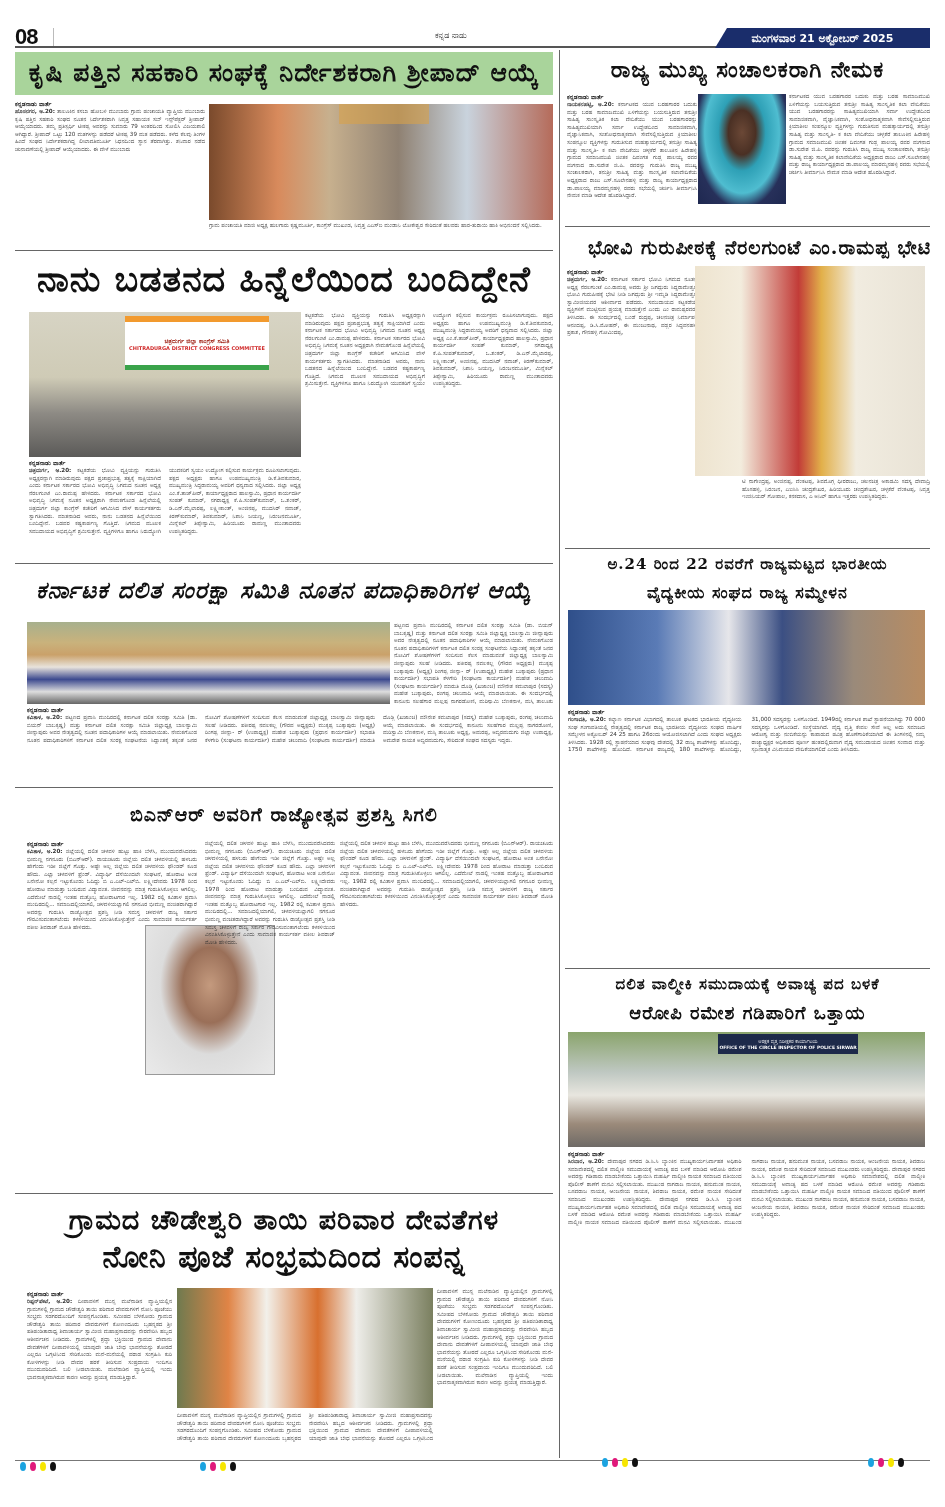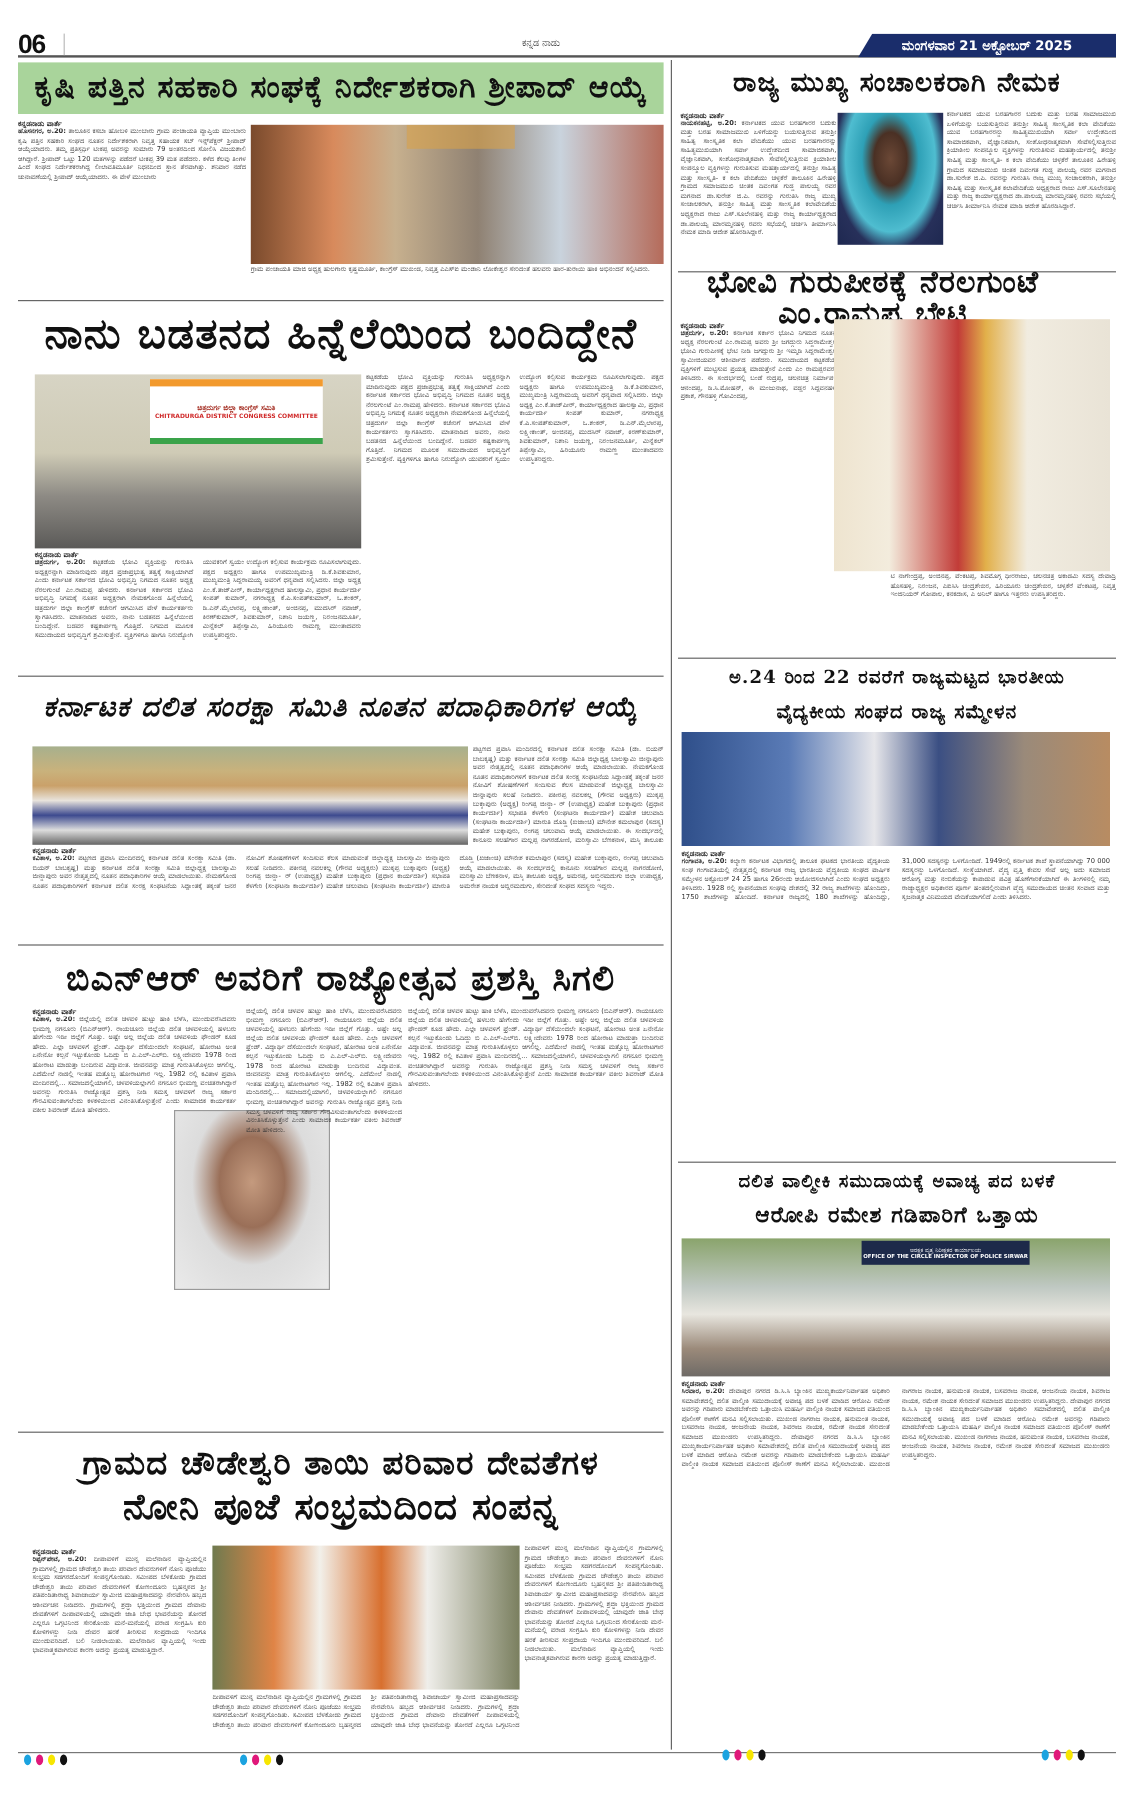--- a/index.html
+++ b/index.html
@@ -18,21 +18,21 @@
   .body-text { font-size: 5.6px; line-height: 7.6px; color: #333; text-align: justify; overflow: hidden; }
   .photo { overflow: hidden; }
   .caption { font-size: 5.6px; line-height: 7.6px; color: #333; text-align: justify; }
   .reg { display: flex; gap: 4px; }
   .reg span { width: 6px; height: 9px; border-radius: 50%; display: inline-block; }
 </style>
 </head>
 <body>
 
 <div class="abs masthead">
-  <div class="abs page-num">06</div>
+  <div class="abs page-num">08</div>
   <div class="abs page-sep"></div>
   <div class="abs paper-name">ಕನ್ನಡ ನಾಡು</div>
   <div class="abs date-band">ಮಂಗಳವಾರ 21 ಅಕ್ಟೋಬರ್ 2025</div>
 </div>
 
 <div class="abs colsep"></div>
 
 <div class="abs headline hl-green" style="left:15px;top:52px;width:538px;height:43px;font-size:25px;">ಕೃಷಿ ಪತ್ತಿನ ಸಹಕಾರಿ ಸಂಘಕ್ಕೆ ನಿರ್ದೇಶಕರಾಗಿ ಶ್ರೀಪಾದ್ ಆಯ್ಕೆ</div>
 <div class="abs" style="left:15px;top:100px;width:190px;height:140px;">
   <div class="dateline-bold">ಕನ್ನಡನಾಡು ವಾರ್ತೆ</div>
@@ -72,21 +72,21 @@
   <div class="dateline-bold">ಕನ್ನಡನಾಡು ವಾರ್ತೆ</div>
   <div class="body-text" style="height:60px;column-count:3;column-gap:8px;">
     <b>ಕವಿತಾಳ, ಅ.20:</b>
     <span>ಪಟ್ಟಣದ ಪ್ರವಾಸಿ ಮಂದಿರದಲ್ಲಿ ಕರ್ನಾಟಕ ದಲಿತ ಸಂರಕ್ಷಾ ಸಮಿತಿ (ಡಾ. ಬಿಯನ್ ಬಾಬಕೃಷ್ಣ) ಮತ್ತು ಕರ್ನಾಟಕ ದಲಿತ ಸಂರಕ್ಷಾ ಸಮಿತಿ ಜಿಲ್ಲಾಧ್ಯಕ್ಷ ಬಾಲಸ್ವಾಮಿ ಜೀನ್ನಾಪುರು ಅವರ ನೇತೃತ್ವದಲ್ಲಿ ನೂತನ ಪದಾಧಿಕಾರಿಗಳ ಆಯ್ಕೆ ಮಾಡಲಾಯಿತು. ನೇಮಕಗೊಂಡ ನೂತನ ಪದಾಧಿಕಾರಿಗಳಿಗೆ ಕರ್ನಾಟಕ ದಲಿತ ಸಂರಕ್ಷ ಸಂಘಟನೆಯ ಸಿದ್ದಾಂತಕ್ಕೆ ತಕ್ಕಂತೆ ಜನರ ನೋವಿಗೆ ಶೋಷಣೆಗಳಿಗೆ ಸಂದಿಸುವ ಕೆಲಸ ಮಾಡುವಂತೆ ಜಿಲ್ಲಾಧ್ಯಕ್ಷ ಬಾಲಸ್ವಾಮಿ ಜೀನ್ನಾಪುರು ಸಲಹೆ ನೀಡಿದರು. ಪಕೀರಪ್ಪ ನವಲಕಲ್ಲ (ಗೌರವ ಅಧ್ಯಕ್ಷರು) ಮುಕ್ಕಪ್ಪ ಬುಕ್ಕಾಪುರು (ಅಧ್ಯಕ್ಷ) ರಿಂಗಪ್ಪ ಜೀನ್ನಾ- ರ್ (ಉಪಾಧ್ಯಕ್ಷ) ಮಹೇಶ ಬುಕ್ಕಾಪುರು (ಪ್ರಧಾನ ಕಾರ್ಯದರ್ಶಿ) ಸಭಾಪತಿ ಕೆಳಗೇರಿ (ಸಂಘಟನಾ ಕಾರ್ಯದರ್ಶಿ) ಮಹೇಶ ಚಲುವಾದಿ (ಸಂಘಟನಾ ಕಾರ್ಯದರ್ಶಿ) ಮಾರುತಿ ದೊಡ್ಡಿ (ಖಜಾಂಚಿ) ಮೌನೇಶ ಕಮಲಾಪುರ (ಸದಸ್ಯ) ಮಹೇಶ ಬುಕ್ಕಾಪುರು, ರಂಗಪ್ಪ ಚಲುವಾದಿ ಆಯ್ಕೆ ಮಾಡಲಾಯಿತು. ಈ ಸಂದರ್ಭದಲ್ಲಿ ಕಾನೂನು ಸಲಹೆಗಾರ ಮಲ್ಲಪ್ಪ ನಾಗರಡೋಣಿ, ಮರಿಸ್ವಾಮಿ ಬೆಣಕನಾಳ, ಮಸ್ಕಿ ತಾಲೂಕು ಅಧ್ಯಕ್ಷ, ಅಮರಪ್ಪ, ಅಬ್ದಿರಮದುಗು ಜಿಲ್ಲಾ ಉಪಾಧ್ಯಕ್ಷ, ಅಮರೇಶ ನಾಯಕ ಅಬ್ದಿರಮದುಗು, ಸೇರಿದಂತೆ ಸಂಘದ ಸದಸ್ಯರು ಇದ್ದರು.</span>
   </div>
 </div>
 <div class="abs body-text" style="left:394px;top:622px;width:159px;height:82px;">ಪಟ್ಟಣದ ಪ್ರವಾಸಿ ಮಂದಿರದಲ್ಲಿ ಕರ್ನಾಟಕ ದಲಿತ ಸಂರಕ್ಷಾ ಸಮಿತಿ (ಡಾ. ಬಿಯನ್ ಬಾಬಕೃಷ್ಣ) ಮತ್ತು ಕರ್ನಾಟಕ ದಲಿತ ಸಂರಕ್ಷಾ ಸಮಿತಿ ಜಿಲ್ಲಾಧ್ಯಕ್ಷ ಬಾಲಸ್ವಾಮಿ ಜೀನ್ನಾಪುರು ಅವರ ನೇತೃತ್ವದಲ್ಲಿ ನೂತನ ಪದಾಧಿಕಾರಿಗಳ ಆಯ್ಕೆ ಮಾಡಲಾಯಿತು. ನೇಮಕಗೊಂಡ ನೂತನ ಪದಾಧಿಕಾರಿಗಳಿಗೆ ಕರ್ನಾಟಕ ದಲಿತ ಸಂರಕ್ಷ ಸಂಘಟನೆಯ ಸಿದ್ದಾಂತಕ್ಕೆ ತಕ್ಕಂತೆ ಜನರ ನೋವಿಗೆ ಶೋಷಣೆಗಳಿಗೆ ಸಂದಿಸುವ ಕೆಲಸ ಮಾಡುವಂತೆ ಜಿಲ್ಲಾಧ್ಯಕ್ಷ ಬಾಲಸ್ವಾಮಿ ಜೀನ್ನಾಪುರು ಸಲಹೆ ನೀಡಿದರು. ಪಕೀರಪ್ಪ ನವಲಕಲ್ಲ (ಗೌರವ ಅಧ್ಯಕ್ಷರು) ಮುಕ್ಕಪ್ಪ ಬುಕ್ಕಾಪುರು (ಅಧ್ಯಕ್ಷ) ರಿಂಗಪ್ಪ ಜೀನ್ನಾ- ರ್ (ಉಪಾಧ್ಯಕ್ಷ) ಮಹೇಶ ಬುಕ್ಕಾಪುರು (ಪ್ರಧಾನ ಕಾರ್ಯದರ್ಶಿ) ಸಭಾಪತಿ ಕೆಳಗೇರಿ (ಸಂಘಟನಾ ಕಾರ್ಯದರ್ಶಿ) ಮಹೇಶ ಚಲುವಾದಿ (ಸಂಘಟನಾ ಕಾರ್ಯದರ್ಶಿ) ಮಾರುತಿ ದೊಡ್ಡಿ (ಖಜಾಂಚಿ) ಮೌನೇಶ ಕಮಲಾಪುರ (ಸದಸ್ಯ) ಮಹೇಶ ಬುಕ್ಕಾಪುರು, ರಂಗಪ್ಪ ಚಲುವಾದಿ ಆಯ್ಕೆ ಮಾಡಲಾಯಿತು. ಈ ಸಂದರ್ಭದಲ್ಲಿ ಕಾನೂನು ಸಲಹೆಗಾರ ಮಲ್ಲಪ್ಪ ನಾಗರಡೋಣಿ, ಮರಿಸ್ವಾಮಿ ಬೆಣಕನಾಳ, ಮಸ್ಕಿ ತಾಲೂಕು ಅಧ್ಯಕ್ಷ, ಅಮರಪ್ಪ, ಅಬ್ದಿರಮದುಗು ಜಿಲ್ಲಾ ಉಪಾಧ್ಯಕ್ಷ, ಅಮರೇಶ ನಾಯಕ ಅಬ್ದಿರಮದುಗು, ಸೇರಿದಂತೆ ಸಂಘದ ಸದಸ್ಯರು ಇದ್ದರು.</div>
 
 <div class="abs hline" style="left:15px;top:787px;width:538px;"></div>
 
-<div class="abs headline" style="left:15px;top:795px;width:538px;height:40px;font-size:29px;">ಬಿಎನ್‌ಆರ್ ಅವರಿಗೆ ರಾಜ್ಯೋತ್ಸವ ಪ್ರಶಸ್ತಿ ಸಿಗಲಿ</div>
+<div class="abs headline" style="left:15px;top:795px;width:538px;height:40px;font-size:19px;">ಬಿಎನ್‌ಆರ್ ಅವರಿಗೆ ರಾಜ್ಯೋತ್ಸವ ಪ್ರಶಸ್ತಿ ಸಿಗಲಿ</div>
 <div class="abs" style="left:27px;top:840px;width:170px;height:270px;">
   <div class="dateline-bold">ಕನ್ನಡನಾಡು ವಾರ್ತೆ</div>
   <div class="body-text" style="height:262px;">
     <b>ಕವಿತಾಳ, ಅ.20:</b>
     <span>ಜಿಲ್ಲೆಯಲ್ಲಿ ದಲಿತ ಚಳವಳಿ ಹುಟ್ಟು ಹಾಕಿ ಬೆಳೆಸಿ, ಮುಂದುವರೆಸಿದವರು ಭೀಮಣ್ಣ ನಗನೂರು (ಬಿಎನ್‌ಆರ್). ರಾಯಚೂರು ಜಿಲ್ಲೆಯ ದಲಿತ ಚಳವಳಿಯಲ್ಲಿ ಹಳಬರು ಹೇಗೆಂದು ಇಡೀ ಜಿಲ್ಲೆಗೆ ಗೊತ್ತು. ಅಷ್ಟೇ ಅಲ್ಲ ಜಿಲ್ಲೆಯ ದಲಿತ ಚಳವಳಿಯ ಫೌಂಡರ್ ಕೂಡ ಹೌದು. ಎಲ್ಲಾ ಚಳವಳಿಗೆ ಫ್ರೆಂಡ್. ವಿದ್ಯಾರ್ಥಿ ದೆಸೆಯಿಂದಲೇ ಸಂಘಟನೆ, ಹೋರಾಟ ಅಂತ ಏನೇನೋ ಕಲ್ಪನೆ ಇಟ್ಟುಕೊಂಡು ಓದಿದ್ದು ಬಿ ಎ.ಎಲ್-ಎಲ್‌ಬಿ. ಲಕ್ಷ್ಮೀದೇವರು 1978 ರಿಂದ ಹೋರಾಟ ಮಾಡುತ್ತಾ ಬಂದಿರುವ ವಿದ್ಯಾವಂತ. ಜೀವನವನ್ನು ಮಾತ್ರ ಗುರುತಿಸಿಕೊಳ್ಳಲು ಆಗಲಿಲ್ಲ. ಎದೆಮೇಲೆ ನಾಡಲ್ಲಿ ಇಂತಹ ಮತ್ತೊಬ್ಬ ಹೋರಾಟಗಾರ ಇಲ್ಲ. 1982 ರಲ್ಲಿ ಕವಿತಾಳ ಪ್ರವಾಸಿ ಮಂದಿರದಲ್ಲಿ... ಸಮಾಜದಲ್ಲಿಯಾಗಲಿ, ಚಳವಳಿಯಲ್ಲಾಗಲಿ ನಗನೂರ ಭೀಮಣ್ಣ ವಂಚಿತರಾಗಿದ್ದಾರೆ ಅವರನ್ನು ಗುರುತಿಸಿ ರಾಜ್ಯೋತ್ಸವ ಪ್ರಶಸ್ತಿ ನೀಡಿ ಸಮಸ್ತ ಚಳವಳಿಗೆ ರಾಜ್ಯ ಸರ್ಕಾರ ಗೌರವಿಸುವಂತಾಗಲೆಂದು ಕಳಕಳಿಯಿಂದ ವಿನಂತಿಸಿಕೊಳ್ಳುತ್ತೇನೆ ಎಂದು ಸಾಮಾಜಿಕ ಕಾರ್ಯಕರ್ತ ವಕೀಲ ಶಿವರಾಜ್ ಮೋತಿ ಹೇಳಿದರು.</span>
   </div>
 </div>
 <div class="abs photo" style="left:145px;top:925px;width:130px;height:150px;background:radial-gradient(ellipse at 50% 40%,#c49a7e 0%,#9a6f58 30%,#dcdcdc 55%,#eaeaea 100%);border:1px solid #999;"></div>
 <div class="abs body-text" style="left:205px;top:840px;width:130px;height:270px;">ಜಿಲ್ಲೆಯಲ್ಲಿ ದಲಿತ ಚಳವಳಿ ಹುಟ್ಟು ಹಾಕಿ ಬೆಳೆಸಿ, ಮುಂದುವರೆಸಿದವರು ಭೀಮಣ್ಣ ನಗನೂರು (ಬಿಎನ್‌ಆರ್). ರಾಯಚೂರು ಜಿಲ್ಲೆಯ ದಲಿತ ಚಳವಳಿಯಲ್ಲಿ ಹಳಬರು ಹೇಗೆಂದು ಇಡೀ ಜಿಲ್ಲೆಗೆ ಗೊತ್ತು. ಅಷ್ಟೇ ಅಲ್ಲ ಜಿಲ್ಲೆಯ ದಲಿತ ಚಳವಳಿಯ ಫೌಂಡರ್ ಕೂಡ ಹೌದು. ಎಲ್ಲಾ ಚಳವಳಿಗೆ ಫ್ರೆಂಡ್. ವಿದ್ಯಾರ್ಥಿ ದೆಸೆಯಿಂದಲೇ ಸಂಘಟನೆ, ಹೋರಾಟ ಅಂತ ಏನೇನೋ ಕಲ್ಪನೆ ಇಟ್ಟುಕೊಂಡು ಓದಿದ್ದು ಬಿ ಎ.ಎಲ್-ಎಲ್‌ಬಿ. ಲಕ್ಷ್ಮೀದೇವರು 1978 ರಿಂದ ಹೋರಾಟ ಮಾಡುತ್ತಾ ಬಂದಿರುವ ವಿದ್ಯಾವಂತ. ಜೀವನವನ್ನು ಮಾತ್ರ ಗುರುತಿಸಿಕೊಳ್ಳಲು ಆಗಲಿಲ್ಲ. ಎದೆಮೇಲೆ ನಾಡಲ್ಲಿ ಇಂತಹ ಮತ್ತೊಬ್ಬ ಹೋರಾಟಗಾರ ಇಲ್ಲ. 1982 ರಲ್ಲಿ ಕವಿತಾಳ ಪ್ರವಾಸಿ ಮಂದಿರದಲ್ಲಿ... ಸಮಾಜದಲ್ಲಿಯಾಗಲಿ, ಚಳವಳಿಯಲ್ಲಾಗಲಿ ನಗನೂರ ಭೀಮಣ್ಣ ವಂಚಿತರಾಗಿದ್ದಾರೆ ಅವರನ್ನು ಗುರುತಿಸಿ ರಾಜ್ಯೋತ್ಸವ ಪ್ರಶಸ್ತಿ ನೀಡಿ ಸಮಸ್ತ ಚಳವಳಿಗೆ ರಾಜ್ಯ ಸರ್ಕಾರ ಗೌರವಿಸುವಂತಾಗಲೆಂದು ಕಳಕಳಿಯಿಂದ ವಿನಂತಿಸಿಕೊಳ್ಳುತ್ತೇನೆ ಎಂದು ಸಾಮಾಜಿಕ ಕಾರ್ಯಕರ್ತ ವಕೀಲ ಶಿವರಾಜ್ ಮೋತಿ ಹೇಳಿದರು.</div>
 <div class="abs body-text" style="left:340px;top:840px;width:213px;height:270px;">ಜಿಲ್ಲೆಯಲ್ಲಿ ದಲಿತ ಚಳವಳಿ ಹುಟ್ಟು ಹಾಕಿ ಬೆಳೆಸಿ, ಮುಂದುವರೆಸಿದವರು ಭೀಮಣ್ಣ ನಗನೂರು (ಬಿಎನ್‌ಆರ್). ರಾಯಚೂರು ಜಿಲ್ಲೆಯ ದಲಿತ ಚಳವಳಿಯಲ್ಲಿ ಹಳಬರು ಹೇಗೆಂದು ಇಡೀ ಜಿಲ್ಲೆಗೆ ಗೊತ್ತು. ಅಷ್ಟೇ ಅಲ್ಲ ಜಿಲ್ಲೆಯ ದಲಿತ ಚಳವಳಿಯ ಫೌಂಡರ್ ಕೂಡ ಹೌದು. ಎಲ್ಲಾ ಚಳವಳಿಗೆ ಫ್ರೆಂಡ್. ವಿದ್ಯಾರ್ಥಿ ದೆಸೆಯಿಂದಲೇ ಸಂಘಟನೆ, ಹೋರಾಟ ಅಂತ ಏನೇನೋ ಕಲ್ಪನೆ ಇಟ್ಟುಕೊಂಡು ಓದಿದ್ದು ಬಿ ಎ.ಎಲ್-ಎಲ್‌ಬಿ. ಲಕ್ಷ್ಮೀದೇವರು 1978 ರಿಂದ ಹೋರಾಟ ಮಾಡುತ್ತಾ ಬಂದಿರುವ ವಿದ್ಯಾವಂತ. ಜೀವನವನ್ನು ಮಾತ್ರ ಗುರುತಿಸಿಕೊಳ್ಳಲು ಆಗಲಿಲ್ಲ. ಎದೆಮೇಲೆ ನಾಡಲ್ಲಿ ಇಂತಹ ಮತ್ತೊಬ್ಬ ಹೋರಾಟಗಾರ ಇಲ್ಲ. 1982 ರಲ್ಲಿ ಕವಿತಾಳ ಪ್ರವಾಸಿ ಮಂದಿರದಲ್ಲಿ... ಸಮಾಜದಲ್ಲಿಯಾಗಲಿ, ಚಳವಳಿಯಲ್ಲಾಗಲಿ ನಗನೂರ ಭೀಮಣ್ಣ ವಂಚಿತರಾಗಿದ್ದಾರೆ ಅವರನ್ನು ಗುರುತಿಸಿ ರಾಜ್ಯೋತ್ಸವ ಪ್ರಶಸ್ತಿ ನೀಡಿ ಸಮಸ್ತ ಚಳವಳಿಗೆ ರಾಜ್ಯ ಸರ್ಕಾರ ಗೌರವಿಸುವಂತಾಗಲೆಂದು ಕಳಕಳಿಯಿಂದ ವಿನಂತಿಸಿಕೊಳ್ಳುತ್ತೇನೆ ಎಂದು ಸಾಮಾಜಿಕ ಕಾರ್ಯಕರ್ತ ವಕೀಲ ಶಿವರಾಜ್ ಮೋತಿ ಹೇಳಿದರು.</div>
@@ -112,21 +112,21 @@
   <div class="body-text" style="height:122px;">
     <b>ನಾಯಕನಹಟ್ಟಿ, ಅ.20:</b>
     <span>ಕರ್ನಾಟಕದ ಯುವ ಬರಹಗಾರರ ಬದುಕು ಮತ್ತು ಬರಹ ಸಾಮಾಜಮುಖಿ ಏಳಿಗೆಯನ್ನು ಬಯಸುತ್ತಿರುವ ತನುಶ್ರೀ ಸಾಹಿತ್ಯ ಸಾಂಸ್ಕೃತಿಕ ಕಲಾ ವೇದಿಕೆಯು ಯುವ ಬರಹಗಾರರನ್ನು ಸಾಹಿತ್ಯಮುಖಿಯಾಗಿ ಸರ್ವಾ ಉದ್ದೇಶದಿಂದ ಸಾಮಾಜಿಕವಾಗಿ, ವೈಜ್ಞಾನಿಕವಾಗಿ, ಸಂಶೋಧನಾತ್ಮಕವಾಗಿ ಸೇವೆಸಲ್ಲಿಸುತ್ತಿರುವ ಕ್ರಿಯಾಶೀಲ ಸಂಪನ್ಮೂಲ ವ್ಯಕ್ತಿಗಳನ್ನು ಗುರುತಿಸುವ ಮಹತ್ಕಾರ್ಯದಲ್ಲಿ ತನುಶ್ರೀ ಸಾಹಿತ್ಯ ಮತ್ತು ಸಾಂಸ್ಕೃತಿ- ಕ ಕಲಾ ವೇದಿಕೆಯು ಚಳ್ಳಕೆರೆ ತಾಲೂಕಿನ ಹಿರೇಹಳ್ಳಿ ಗ್ರಾಮದ ಸಮಾಜಮುಖಿ ಚಿಂತಕ ದಿವಂಗತ ಗುಡ್ಡ ಪಾಲಯ್ಯ ರವರ ಮಗನಾದ ಡಾ.ಸುರೇಶ ಜಿ.ಪಿ. ರವರನ್ನು ಗುರುತಿಸಿ ರಾಜ್ಯ ಮುಖ್ಯ ಸಂಚಾಲಕರಾಗಿ, ತನುಶ್ರೀ ಸಾಹಿತ್ಯ ಮತ್ತು ಸಾಂಸ್ಕೃತಿಕ ಕಲಾವೇದಿಕೆಯ ಅಧ್ಯಕ್ಷರಾದ ರಾಜು ಎಸ್.ಸೂಲೇನಹಳ್ಳಿ ಮತ್ತು ರಾಜ್ಯ ಕಾರ್ಯಾಧ್ಯಕ್ಷರಾದ ಡಾ.ಪಾಲಯ್ಯ ಮಾರಮ್ಮನಹಳ್ಳಿ ರವರು ಸಭೆಯಲ್ಲಿ ಚರ್ಚಿಸಿ ತೀರ್ಮಾನಿಸಿ ನೇಮಕ ಮಾಡಿ ಆದೇಶ ಹೊರಡಿಸಿದ್ದಾರೆ.</span>
   </div>
 </div>
 <div class="abs photo" style="left:698px;top:94px;width:88px;height:110px;background:radial-gradient(ellipse at 50% 35%,#6b4836 0%,#4a3024 22%,#2ea0b6 38%,#4fbdd0 60%,#27305a 75%,#1e2850 100%);"></div>
 <div class="abs body-text" style="left:789px;top:93px;width:141px;height:130px;">ಕರ್ನಾಟಕದ ಯುವ ಬರಹಗಾರರ ಬದುಕು ಮತ್ತು ಬರಹ ಸಾಮಾಜಮುಖಿ ಏಳಿಗೆಯನ್ನು ಬಯಸುತ್ತಿರುವ ತನುಶ್ರೀ ಸಾಹಿತ್ಯ ಸಾಂಸ್ಕೃತಿಕ ಕಲಾ ವೇದಿಕೆಯು ಯುವ ಬರಹಗಾರರನ್ನು ಸಾಹಿತ್ಯಮುಖಿಯಾಗಿ ಸರ್ವಾ ಉದ್ದೇಶದಿಂದ ಸಾಮಾಜಿಕವಾಗಿ, ವೈಜ್ಞಾನಿಕವಾಗಿ, ಸಂಶೋಧನಾತ್ಮಕವಾಗಿ ಸೇವೆಸಲ್ಲಿಸುತ್ತಿರುವ ಕ್ರಿಯಾಶೀಲ ಸಂಪನ್ಮೂಲ ವ್ಯಕ್ತಿಗಳನ್ನು ಗುರುತಿಸುವ ಮಹತ್ಕಾರ್ಯದಲ್ಲಿ ತನುಶ್ರೀ ಸಾಹಿತ್ಯ ಮತ್ತು ಸಾಂಸ್ಕೃತಿ- ಕ ಕಲಾ ವೇದಿಕೆಯು ಚಳ್ಳಕೆರೆ ತಾಲೂಕಿನ ಹಿರೇಹಳ್ಳಿ ಗ್ರಾಮದ ಸಮಾಜಮುಖಿ ಚಿಂತಕ ದಿವಂಗತ ಗುಡ್ಡ ಪಾಲಯ್ಯ ರವರ ಮಗನಾದ ಡಾ.ಸುರೇಶ ಜಿ.ಪಿ. ರವರನ್ನು ಗುರುತಿಸಿ ರಾಜ್ಯ ಮುಖ್ಯ ಸಂಚಾಲಕರಾಗಿ, ತನುಶ್ರೀ ಸಾಹಿತ್ಯ ಮತ್ತು ಸಾಂಸ್ಕೃತಿಕ ಕಲಾವೇದಿಕೆಯ ಅಧ್ಯಕ್ಷರಾದ ರಾಜು ಎಸ್.ಸೂಲೇನಹಳ್ಳಿ ಮತ್ತು ರಾಜ್ಯ ಕಾರ್ಯಾಧ್ಯಕ್ಷರಾದ ಡಾ.ಪಾಲಯ್ಯ ಮಾರಮ್ಮನಹಳ್ಳಿ ರವರು ಸಭೆಯಲ್ಲಿ ಚರ್ಚಿಸಿ ತೀರ್ಮಾನಿಸಿ ನೇಮಕ ಮಾಡಿ ಆದೇಶ ಹೊರಡಿಸಿದ್ದಾರೆ.</div>
 
 <div class="abs hline" style="left:565px;top:226px;width:365px;"></div>
 
-<div class="abs headline" style="left:545px;top:230px;width:365px;height:36px;font-size:25px;">ಭೋವಿ ಗುರುಪೀಠಕ್ಕೆ ನೆರಲಗುಂಟೆ ಎಂ.ರಾಮಪ್ಪ ಭೇಟಿ</div>
+<div class="abs headline" style="left:577px;top:230px;width:365px;height:36px;font-size:19px;">ಭೋವಿ ಗುರುಪೀಠಕ್ಕೆ ನೆರಲಗುಂಟೆ ಎಂ.ರಾಮಪ್ಪ ಭೇಟಿ</div>
 <div class="abs" style="left:567px;top:268px;width:130px;height:275px;">
   <div class="dateline-bold">ಕನ್ನಡನಾಡು ವಾರ್ತೆ</div>
   <div class="body-text" style="height:267px;">
     <b>ಚಿತ್ರದುರ್ಗ, ಅ.20:</b>
     <span>ಕರ್ನಾಟಕ ಸರ್ಕಾರ ಭೋವಿ ನಿಗಮದ ನೂತನ ಅಧ್ಯಕ್ಷ ನೆರಲಗುಂಟೆ ಎಂ.ರಾಮಪ್ಪ ಅವರು ಶ್ರೀ ಜಗದ್ಗುರು ಸಿದ್ದರಾಮೇಶ್ವರ ಭೋವಿ ಗುರುಪೀಠಕ್ಕೆ ಭೇಟಿ ನೀಡಿ ಜಗದ್ಗುರು ಶ್ರೀ ಇಮ್ಮಡಿ ಸಿದ್ದರಾಮೇಶ್ವರ ಸ್ವಾಮೀಜಿಯವರ ಆಶೀರ್ವಾದ ಪಡೆದರು. ಸಮುದಾಯದ ಕಟ್ಟಕಡೆಯ ವ್ಯಕ್ತಿಗಳಿಗೆ ಮುಟ್ಟಿಸುವ ಪ್ರಯತ್ನ ಮಾಡುತ್ತೇನೆ ಎಂದು ಎಂ ರಾಮಪ್ಪರವರು ತಿಳಿಸಿದರು. ಈ ಸಂದರ್ಭದಲ್ಲಿ ಬಂಡೆ ರುದ್ರಪ್ಪ, ಚಲನಚಿತ್ರ ನಿರ್ಮಾಪಕ ಆನಂದಪ್ಪ, ಡಿ.ಸಿ.ಮೋಹನ್, ಈ ಮಂಜುನಾಥ, ವಡ್ಡರ ಸಿದ್ದವನಹಳ್ಳಿ ಪ್ರಕಾಶ, ಗೌನಹಳ್ಳಿ ಗೋವಿಂದಪ್ಪ,</span>
   </div>
 </div>
 <div class="abs photo" style="left:695px;top:266px;width:230px;height:210px;background:linear-gradient(90deg,#eee4cf 0%,#f3ecdd 20%,#c23c38 45%,#e2b04a 55%,#f1ece0 70%,#e9e3d6 100%);"></div>
 <div class="abs body-text" style="left:742px;top:478px;width:188px;height:64px;">ಟಿ ನಾಗೇಂದ್ರಪ್ಪ, ಅಂಜಿನಪ್ಪ, ವೆಂಕಟಪ್ಪ, ಶಿವಮೊಗ್ಗ ಧೀರರಾಜು, ಚಲನಚಿತ್ರ ಅಕಾಡಮಿ ಸದಸ್ಯ ದೇವಾದ್ರಿ ಹೊಸಹಳ್ಳಿ, ನಿರಂಜನ, ಎಐಸಿಸಿ ಚಂದ್ರಶೇಖರ, ಹಿರಿಯೂರು ಚಂದ್ರಶೇಖರ, ಚಳ್ಳಕೆರೆ ವೆಂಕಟಪ್ಪ, ನಿವೃತ್ತ ಇಂಜಿನಿಯರ್ ಗೋಪಾಲ, ಕನಕದಾಸ, ಎ ಅನಿಲ್ ಹಾಗೂ ಇತ್ತರರು ಉಪಸ್ಥಿತರಿದ್ದರು.</div>
 

